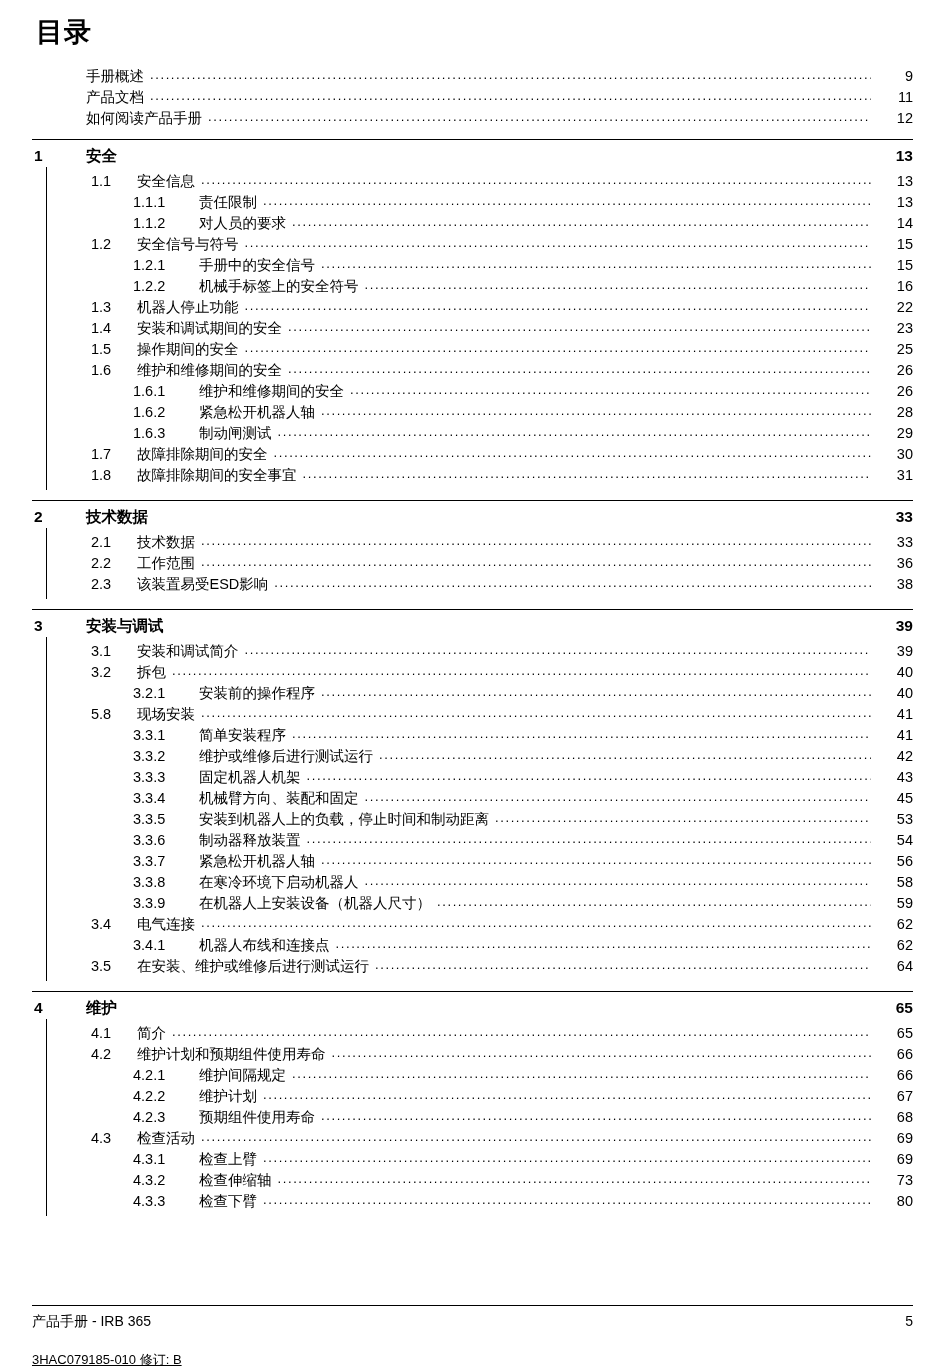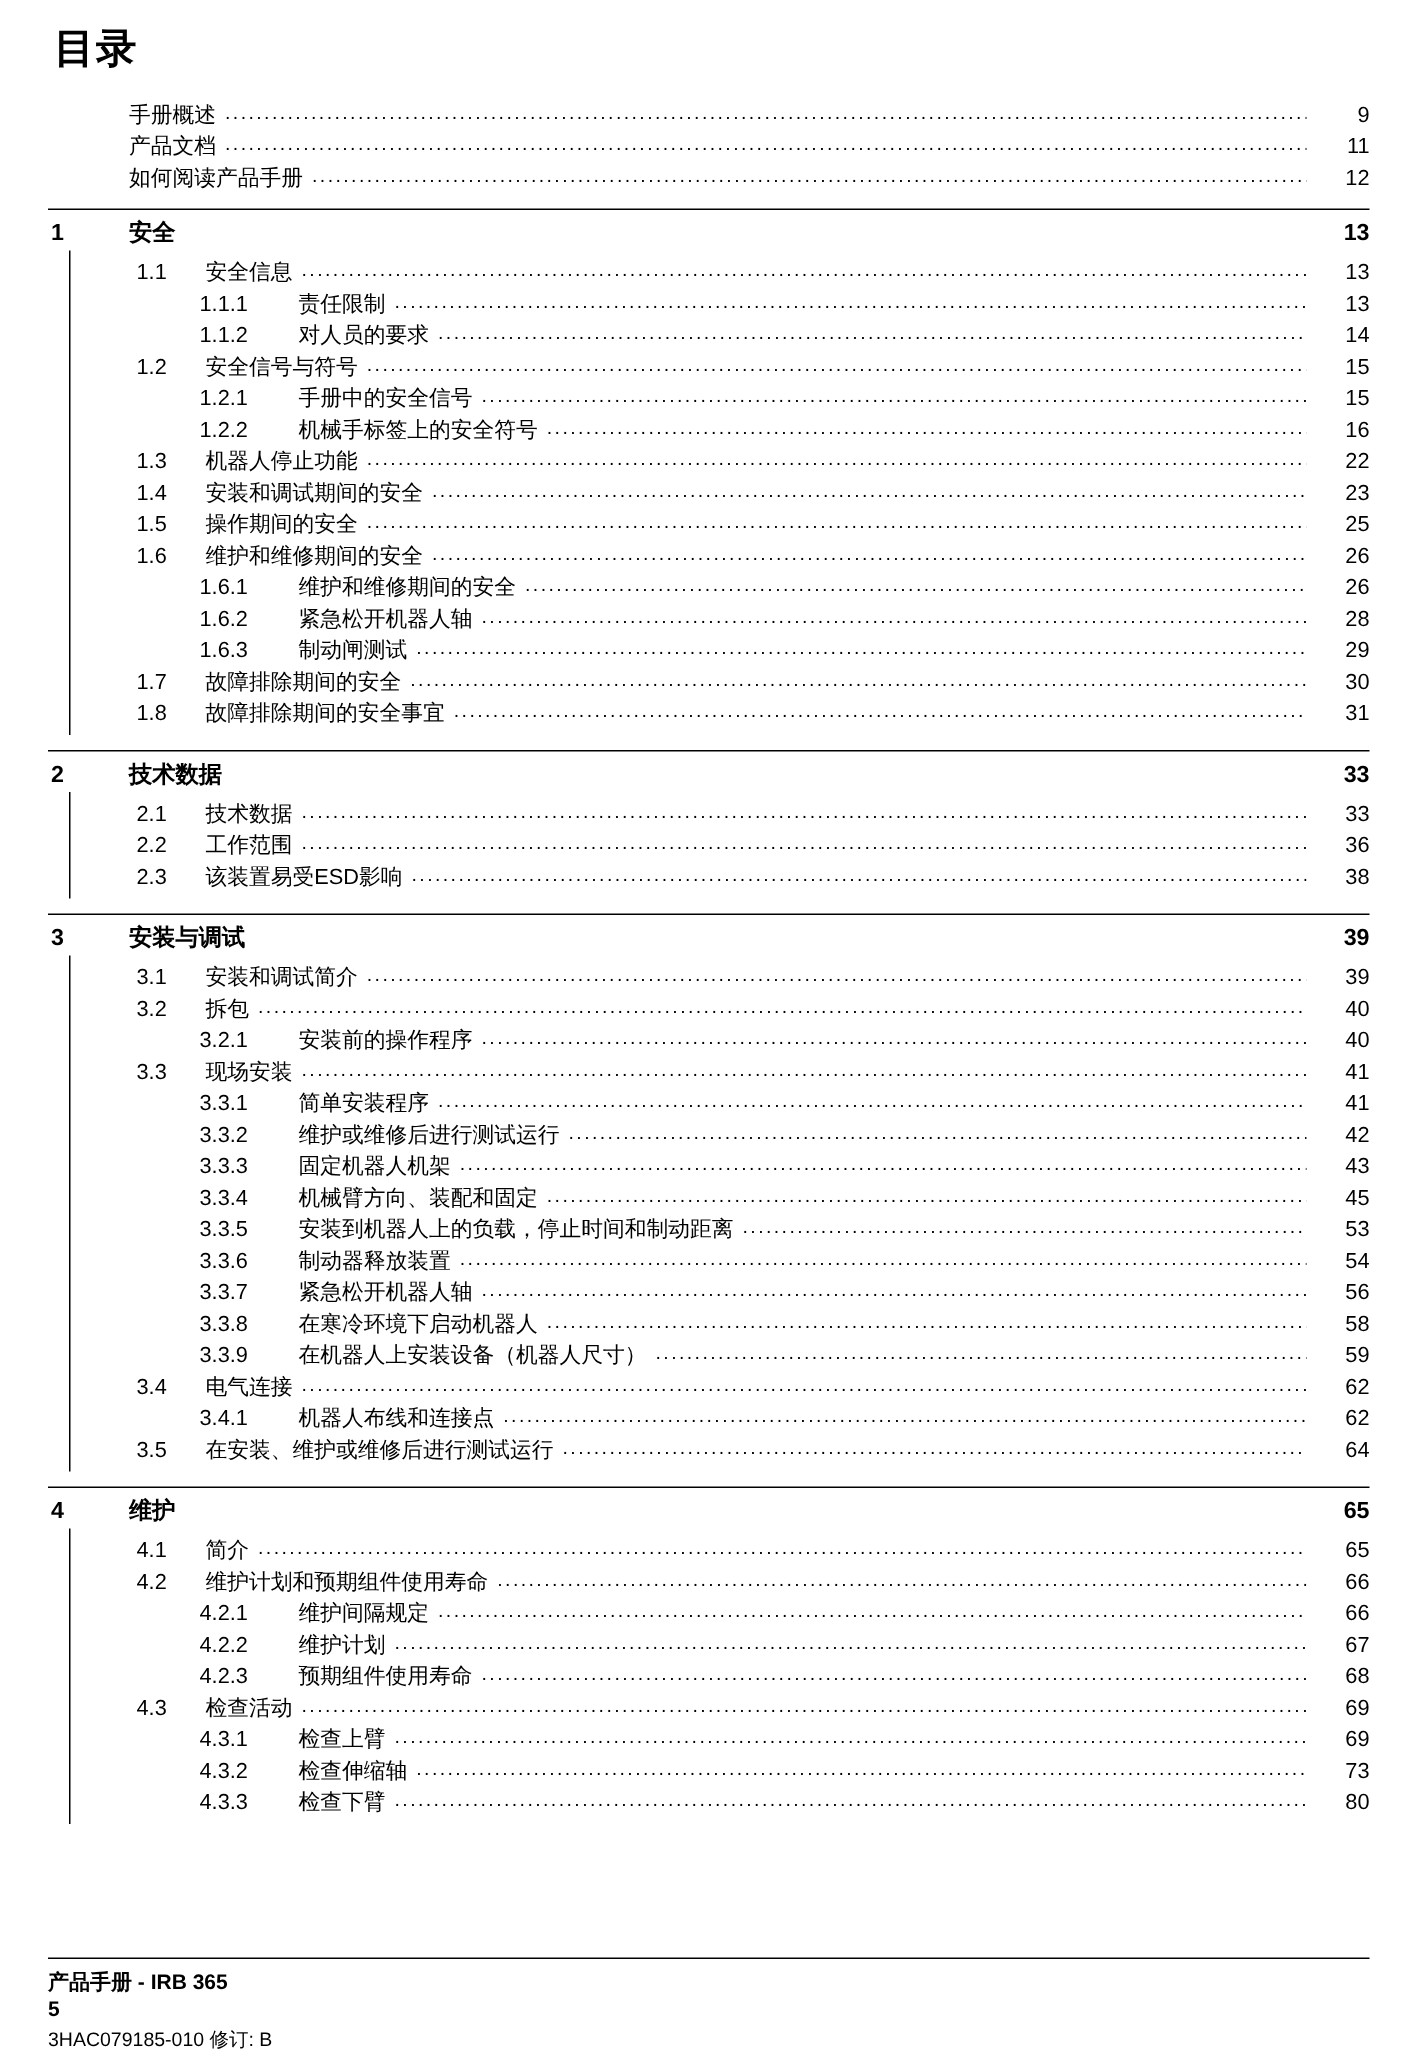--- a/index.html
+++ b/index.html
@@ -114,27 +114,27 @@
     left: 32px;
     right: 32px;
     bottom: 18px;
     border-top: 1.5px solid #000;
     padding-top: 7px;
     font-size: 13.5px;
   }
   .footer-line1 {
     display: flex;
     justify-content: space-between;
-    font-weight: bold;
+    font-weight: normal;
     font-size: 14px;
-    flex-direction: column;
   }
   .footer-line2 {
-    margin-top: 4px;
+    margin-top: 20px;
     font-size: 13px;
+    text-decoration: underline;
   }
 </style>
 </head>
 <body>
 
 <div class="page">
 
   <div class="toc-title">目录</div>
 
   <div class="toc-body">
@@ -307,21 +307,21 @@
               <span class="dots">............................................................................................................................................................................................................................................................................................................</span>
               <span class="page-no">40</span>
             </div>
             <div class="row l3">
               <span class="num">3.2.1</span>
               <span class="label">安装前的操作程序</span>
               <span class="dots">............................................................................................................................................................................................................................................................................................................</span>
               <span class="page-no">40</span>
             </div>
             <div class="row l2">
-              <span class="num">3.3</span>
+              <span class="num">5.8</span>
               <span class="label">现场安装</span>
               <span class="dots">............................................................................................................................................................................................................................................................................................................</span>
               <span class="page-no">41</span>
             </div>
             <div class="row l3">
               <span class="num">3.3.1</span>
               <span class="label">简单安装程序</span>
               <span class="dots">............................................................................................................................................................................................................................................................................................................</span>
               <span class="page-no">41</span>
             </div>

